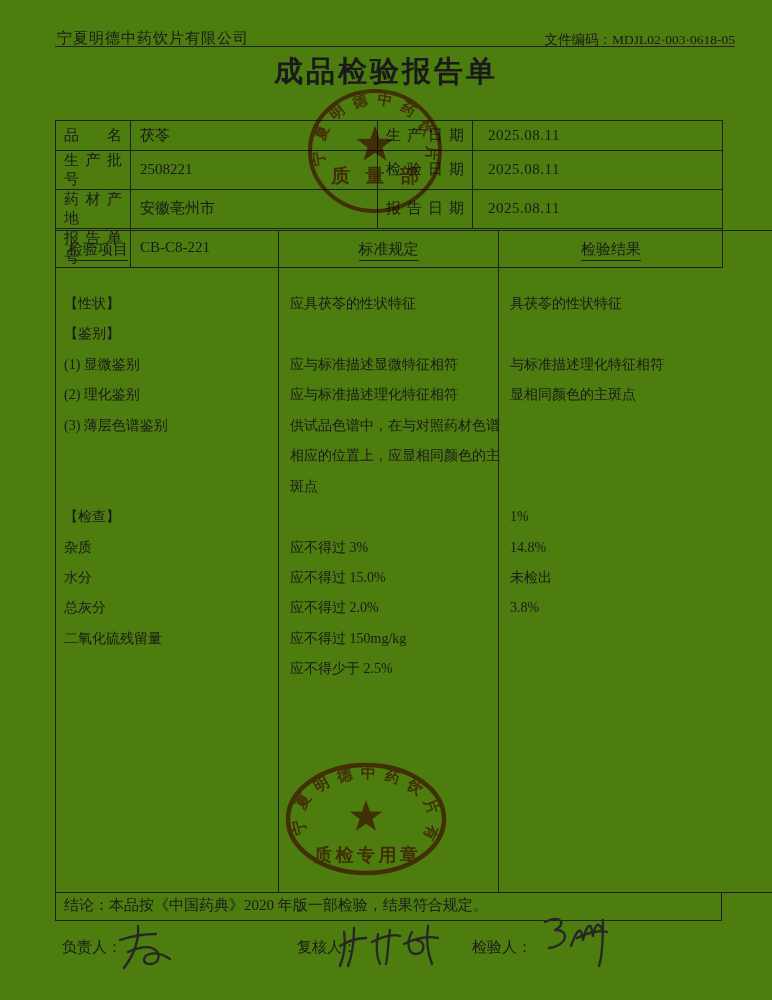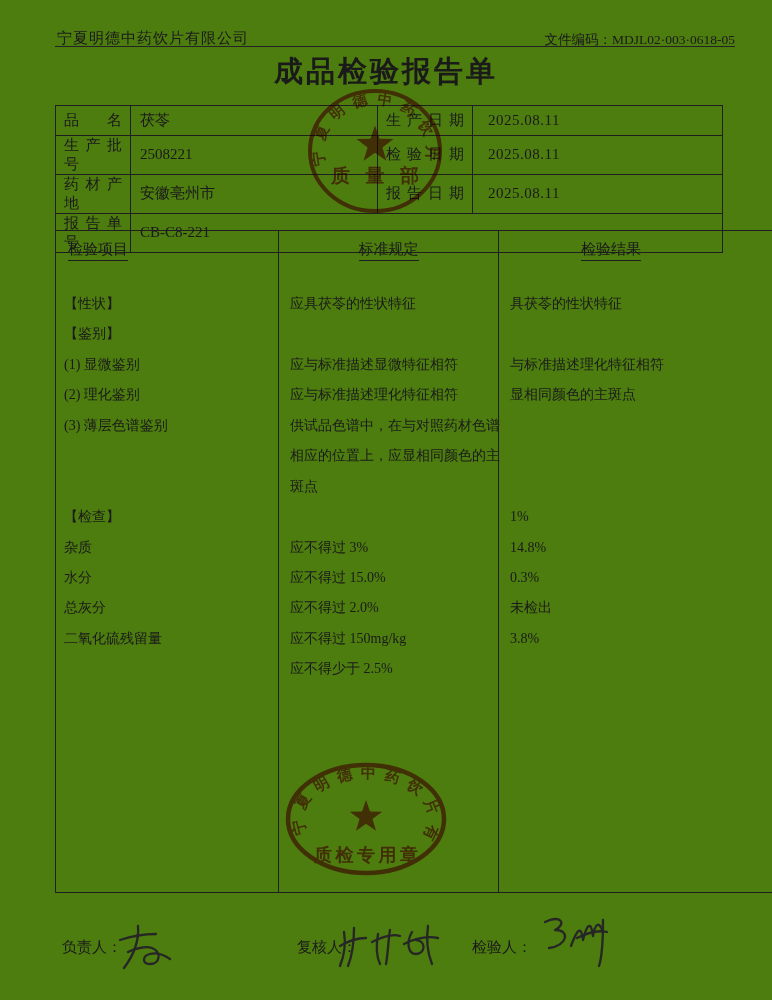--- a/index.html
+++ b/index.html
@@ -8,21 +8,21 @@
     font-family:"Liberation Serif","DejaVu Serif",serif;color:#1a1a1a;
     overflow:hidden;margin:0 auto;
   }
   
   .hdr-company{position:absolute;left:57px;top:29px;font-size:15px;letter-spacing:1px;}
   .hdr-code{position:absolute;right:37px;top:31px;font-size:13.5px;}
   .hdr-rule{position:absolute;left:55px;top:46px;width:680px;border-top:1.7px solid #232323;}
   .title{position:absolute;left:0;right:0;top:52px;text-align:center;
          font-size:29px;font-weight:bold;letter-spacing:3px;}
   
-  table.t1{position:absolute;left:55px;top:105px;width:667px;border-collapse:collapse;table-layout:fixed;}
+  table.t1{position:absolute;left:55px;top:120px;width:667px;border-collapse:collapse;table-layout:fixed;}
   table.t1 td{border:1.7px solid #1f1f1f;font-size:15px;height:28.6px;padding:0;vertical-align:middle;}
   .jl{display:block;text-align:justify;text-align-last:justify;padding:0 8px;}
   .val{display:block;padding-left:9px;}
   .dval{display:block;padding-left:15px;letter-spacing:.5px;}
   
   .t2{position:absolute;left:55px;top:230px;width:723px;height:663px;
       border:1.7px solid #1f1f1f;display:flex;box-sizing:border-box;}
   .t2col{position:relative;box-sizing:border-box;}
   .t2col.c1{width:222px;}
   .t2col.c2{width:221px;border-left:1.4px solid #1f1f1f;border-right:1.4px solid #1f1f1f;}
@@ -161,27 +161,27 @@
       <div class="lines">
         <div class="line">具茯苓的性状特征</div>
         <div class="line"></div>
         <div class="line">与标准描述理化特征相符</div>
         <div class="line">显相同颜色的主斑点</div>
         <div class="line"></div>
         <div class="line"></div>
         <div class="line"></div>
         <div class="line">1%</div>
         <div class="line">14.8%</div>
-        <div class="line">0.3%</div>
         <div class="line">未检出</div>
         <div class="line">3.8%</div>
       </div>
     </div>
   </div>
 
+  <div class="concl"><span>结论：</span><span>本品按《中国药典》2020 年版一部检验，结果符合规定。</span></div>
 
   <div class="siglabel sl1">负责人：</div>
   <div class="siglabel sl2">复核人：</div>
   <div class="siglabel sl3">检验人：</div>
 
   <svg class="sig" style="left:106px;top:922px" width="82" height="55" viewBox="0 0 82 55">
     <path d="M14,18 C26,14 38,12 50,12"></path>
     <path d="M32,4 C33,16 30,30 18,46"></path>
     <path d="M22,30 C30,26 40,24 46,26 C56,30 54,42 44,42 C36,42 36,34 44,32 C52,30 58,33 64,37"></path>
   </svg>

